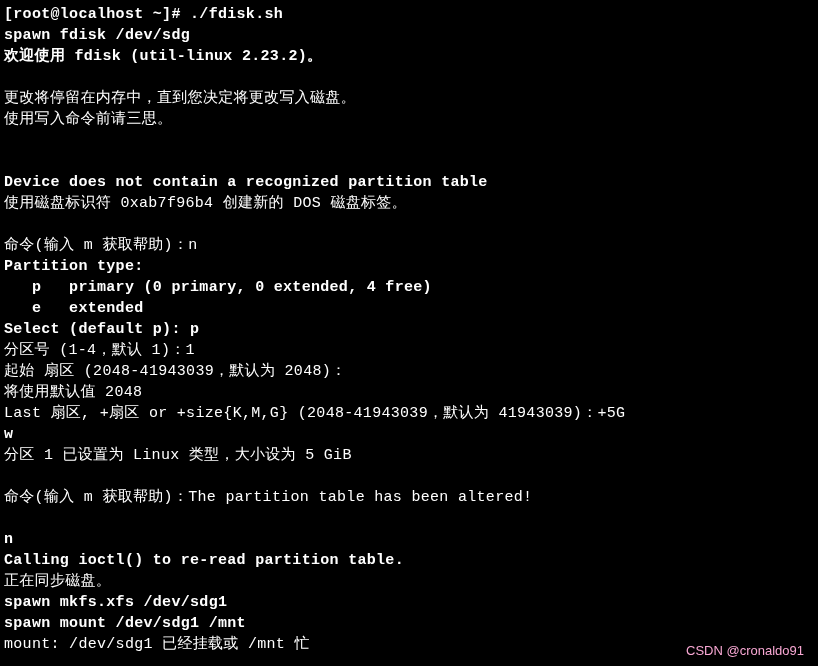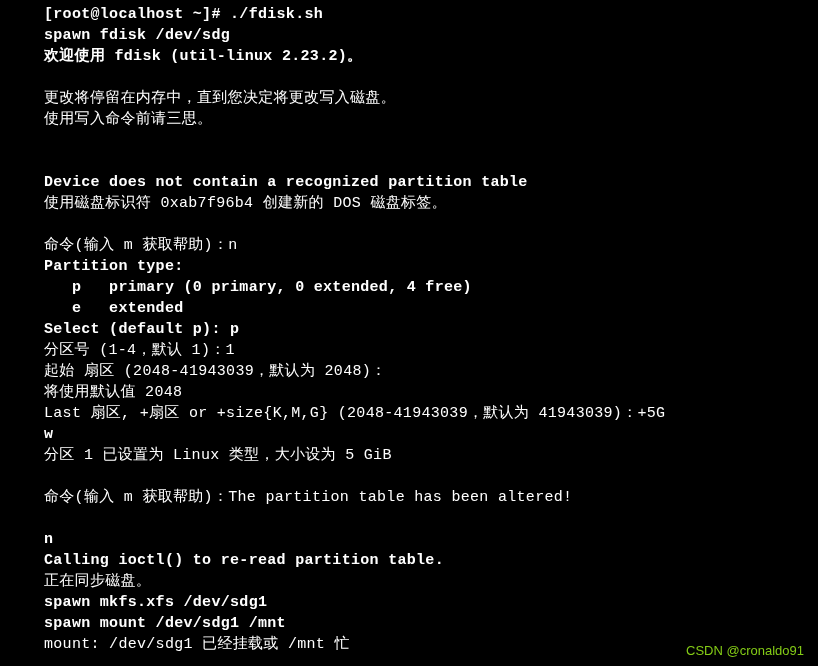--- a/index.html
+++ b/index.html
@@ -20,30 +20,29 @@
       position: relative;
       letter-spacing: 0.3px;
     }
     .terminal {
       white-space: pre-wrap;
       word-break: break-all;
     }
     .line {
       display: block;
       min-height: 1.4em;
-      margin-left: 40px;
     }
     .bold {
       font-weight: bold;
     }
     .watermark {
       position: absolute;
       bottom: 6px;
       right: 14px;
-      color: #84cc16;
+      color: #f9a8d4;
       font-size: 13px;
       font-family: Arial, sans-serif;
       letter-spacing: 0;
     }
   </style>
 </head>
 <body>
 
 <div class="terminal" id="terminal-container"><span class="line bold">[root@localhost ~]# ./fdisk.sh</span><span class="line bold">spawn fdisk /dev/sdg</span><span class="line bold">欢迎使用 fdisk (util-linux 2.23.2)。</span><span class="line"></span><span class="line">更改将停留在内存中，直到您决定将更改写入磁盘。</span><span class="line">使用写入命令前请三思。</span><span class="line"></span><span class="line"></span><span class="line bold">Device does not contain a recognized partition table</span><span class="line">使用磁盘标识符 0xab7f96b4 创建新的 DOS 磁盘标签。</span><span class="line"></span><span class="line">命令(输入 m 获取帮助)：n</span><span class="line bold">Partition type:</span><span class="line bold">   p   primary (0 primary, 0 extended, 4 free)</span><span class="line bold">   e   extended</span><span class="line bold">Select (default p): p</span><span class="line">分区号 (1-4，默认 1)：1</span><span class="line">起始 扇区 (2048-41943039，默认为 2048)：</span><span class="line">将使用默认值 2048</span><span class="line">Last 扇区, +扇区 or +size{K,M,G} (2048-41943039，默认为 41943039)：+5G</span><span class="line bold">w</span><span class="line">分区 1 已设置为 Linux 类型，大小设为 5 GiB</span><span class="line"></span><span class="line">命令(输入 m 获取帮助)：The partition table has been altered!</span><span class="line"></span><span class="line bold">n</span><span class="line bold">Calling ioctl() to re-read partition table.</span><span class="line">正在同步磁盘。</span><span class="line bold">spawn mkfs.xfs /dev/sdg1</span><span class="line bold">spawn mount /dev/sdg1 /mnt</span><span class="line">mount: /dev/sdg1 已经挂载或 /mnt 忙</span></div>
 

